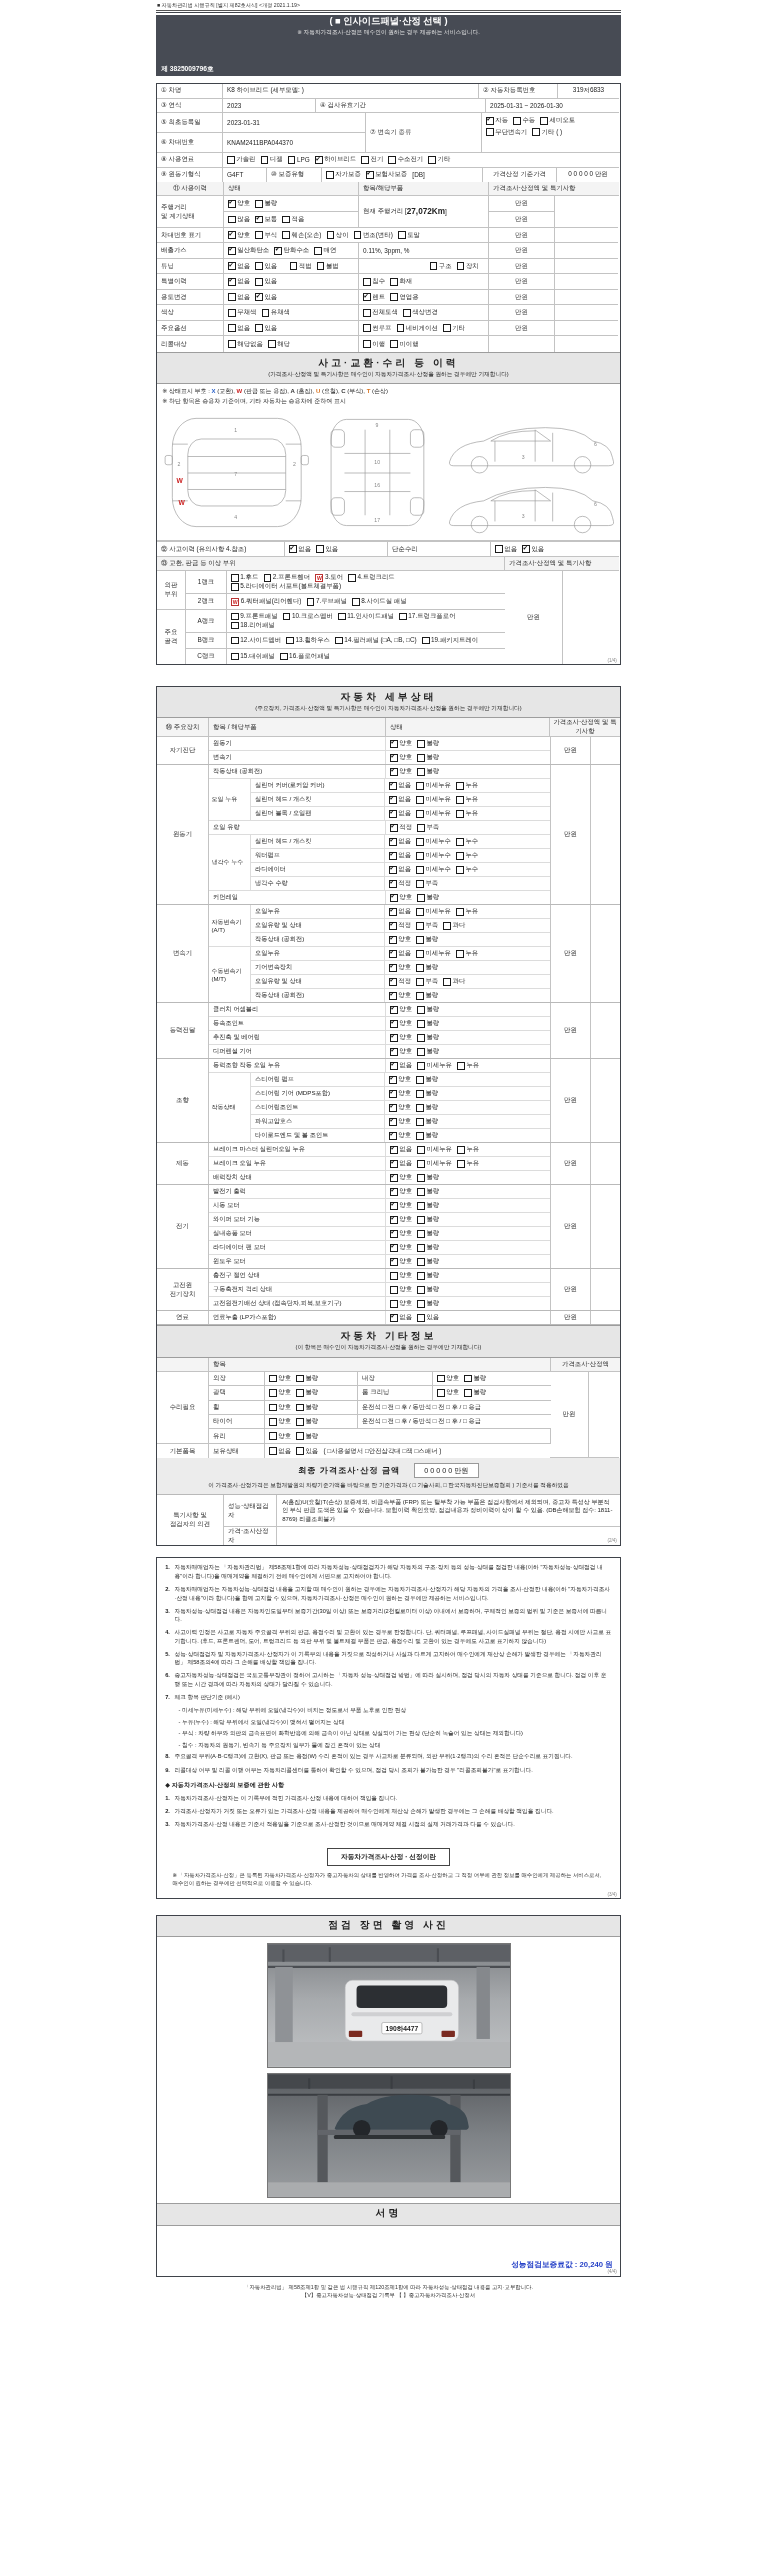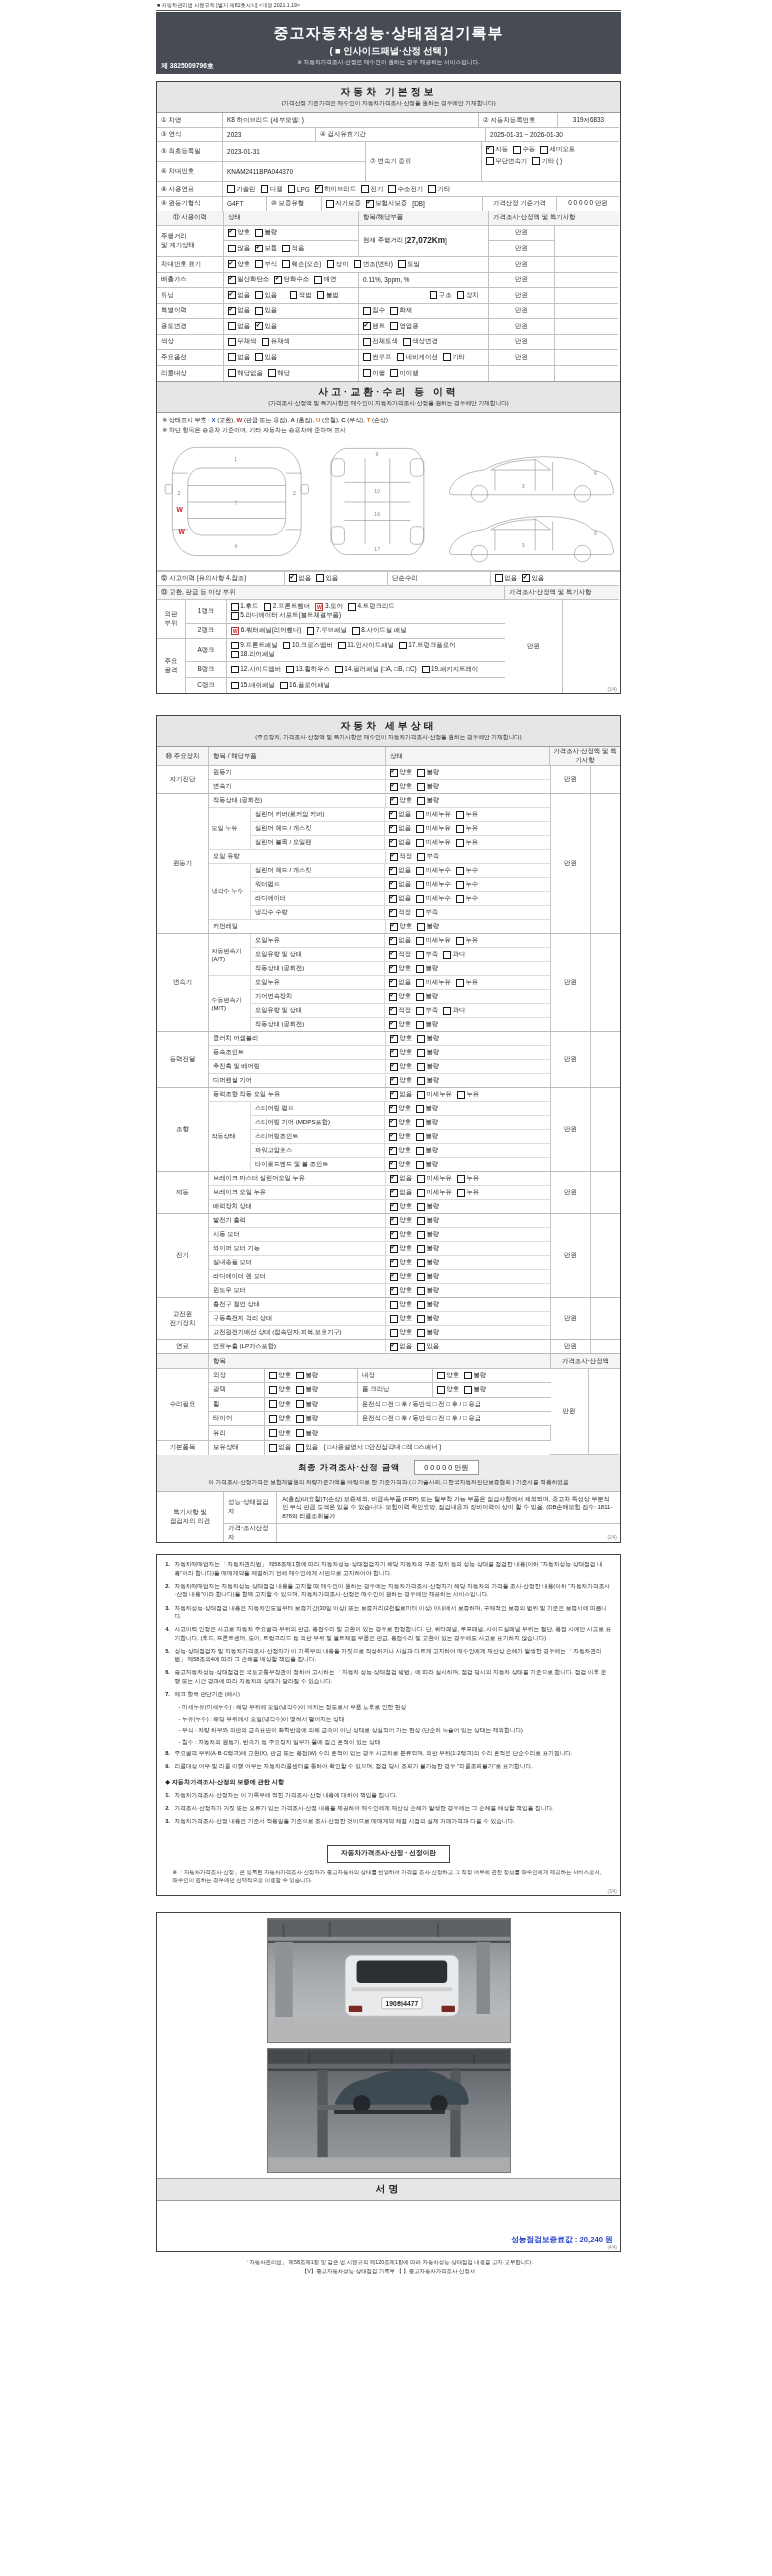--- a/index.html
+++ b/index.html
@@ -76,31 +76,26 @@
   .graybg{background:#ececec;}
 </style>
 </head>
 <body>
 
 <div class="page">
   <div class="formref">■ 자동차관리법 시행규칙 [별지 제82호서식] &lt;개정 2021.1.19&gt;</div>
   <div class="toprule"></div>
 
   <div class="darkband">
-    <div class="t1">중고자동차성능·상태점검기록부</div>
     <div class="t2">( ■ 인사이드패널·산정 선택 )</div>
     <div class="t3">※ 자동차가격조사·산정은 매수인이 원하는 경우 제공하는 서비스입니다.</div>
     <div class="docno">제 3825009796호</div>
   </div>
 
   <div class="panel">
-    <div class="band">
-      <div class="bt">자동차 기본정보</div>
-      <div class="bs">(가격산정 기준가격은 매수인이 자동차가격조사·산정을 원하는 경우에만 기재합니다)</div>
-    </div>
     <div id="basic-table">
         <div class="r">
           <div class="c lab" style="width: 66px; flex: 0 0 66px;">① 차명</div>
           <div class="c " style="width: 256px; flex: 0 0 256px;">K8 하이브리드 (세부모델: )</div>
           <div class="c lab" style="width: 79px; flex: 0 0 79px;">② 자동차등록번호</div>
           <div class="c last cen" style="width: 61px; flex: 0 0 61px;">319저6833</div>
         </div>
         <div class="r">
           <div class="c lab" style="width: 66px; flex: 0 0 66px;">③ 연식</div>
           <div class="c " style="width: 93px; flex: 0 0 93px;">2023</div>
@@ -1411,20 +1406,24 @@
                   </div>
                 </div>
               </div>
             </div>
           </div>
           <div class="gprice">만원</div>
           <div class="gnote"></div>
         </div>
       </div>
 
+    <div class="band" style="border-top:0.5px solid #9d9d9d;">
+      <div class="bt">자동차 기타정보</div>
+      <div class="bs">(이 항목은 매수인이 자동차가격조사·산정을 원하는 경우에만 기재합니다)</div>
+    </div>
     <div id="misc-table">
         <div class="r">
           <div class="c hd" style="width: 52px; flex: 0 0 52px;"></div>
           <div class="c hd" style="width: 342px; flex: 0 0 342px;">항목</div>
           <div class="c hd last cen" style="width: 69px; flex: 0 0 69px;">가격조사·산정액</div>
         </div>
         <div class="r">
           <div style="width: 393px;">
             <div class="r">
               <div class="c lab cen" style="width: 52px; flex: 0 0 52px; align-items: center;">수리필요</div>
@@ -1623,20 +1622,23 @@
         </div>
       </div>
     <div class="nboxwrap">
       <span class="nbox">자동차가격조사·산정 · 선정이란</span>
     </div>
     <div class="nboxtext" style="padding:0 15.5px 11.3px 15.5px;">※ 「자동차가격조사·산정」은 등록된 자동차가격조사·산정자가 중고자동차의 상태를 반영하여 가격을 조사·산정하고 그 적정 여부에 관한 정보를 매수인에게 제공하는 서비스로서, 매수인이 원하는 경우에만 선택적으로 이용할 수 있습니다.</div>
     <div class="pagemark">(3/4)</div>
   </div>
 
   <div class="panel" style="margin-top:15.5px;">
+    <div class="band">
+      <div class="bt">점검 장면 촬영 사진</div>
+    </div>
 
     <svg class="photobox" width="242" height="123" viewBox="0 0 470 238">
       <defs>
         <linearGradient id="g1" x1="0" y1="0" x2="0" y2="1">
           <stop offset="0" stop-color="#7d8084"></stop>
             <stop offset="0.45" stop-color="#a7aaad"></stop>
             <stop offset="1" stop-color="#c2c4c6"></stop>
         </linearGradient>
       </defs>
       <rect width="470" height="238" fill="url(#g1)"></rect>

